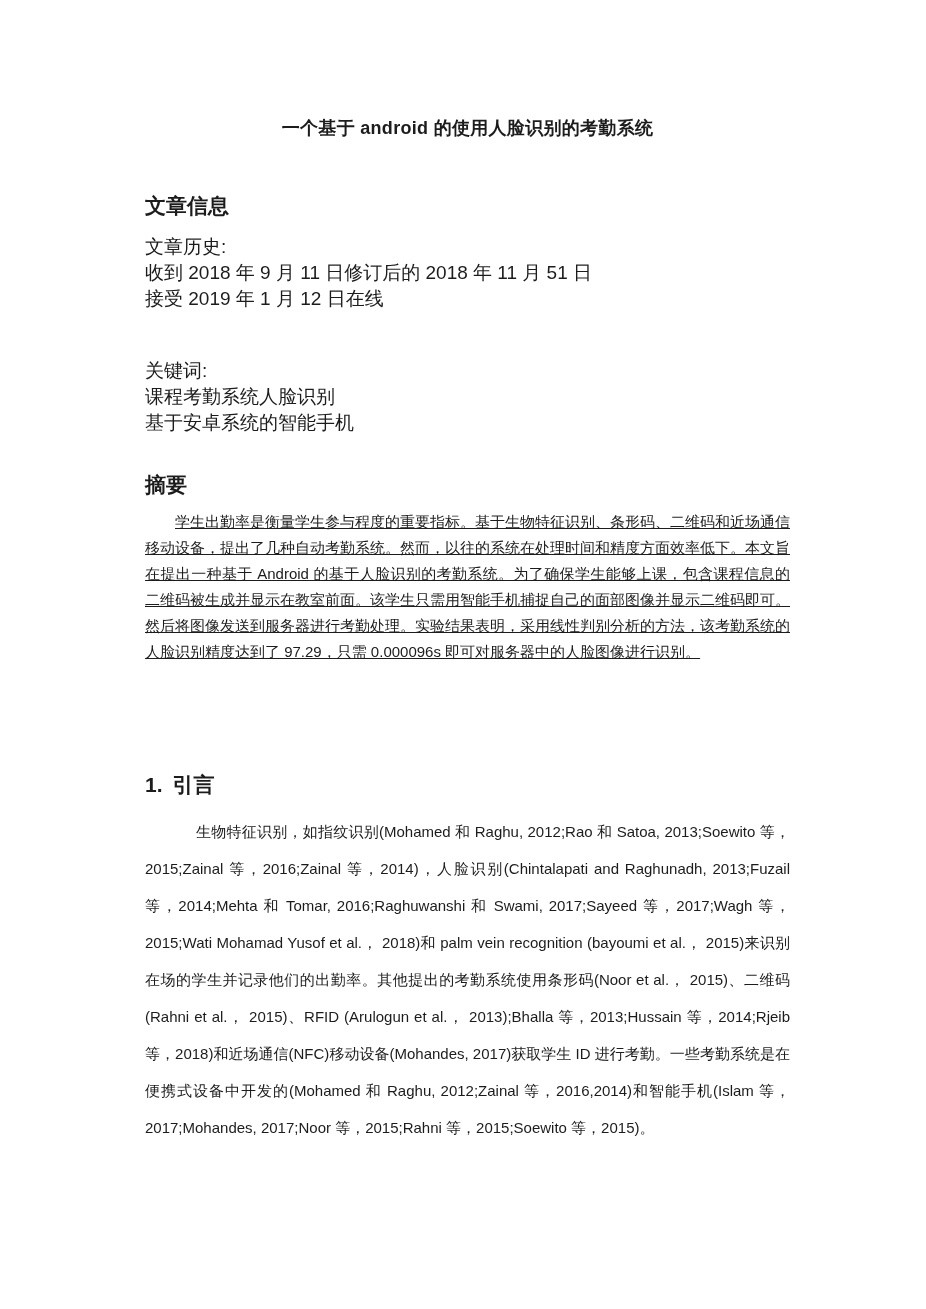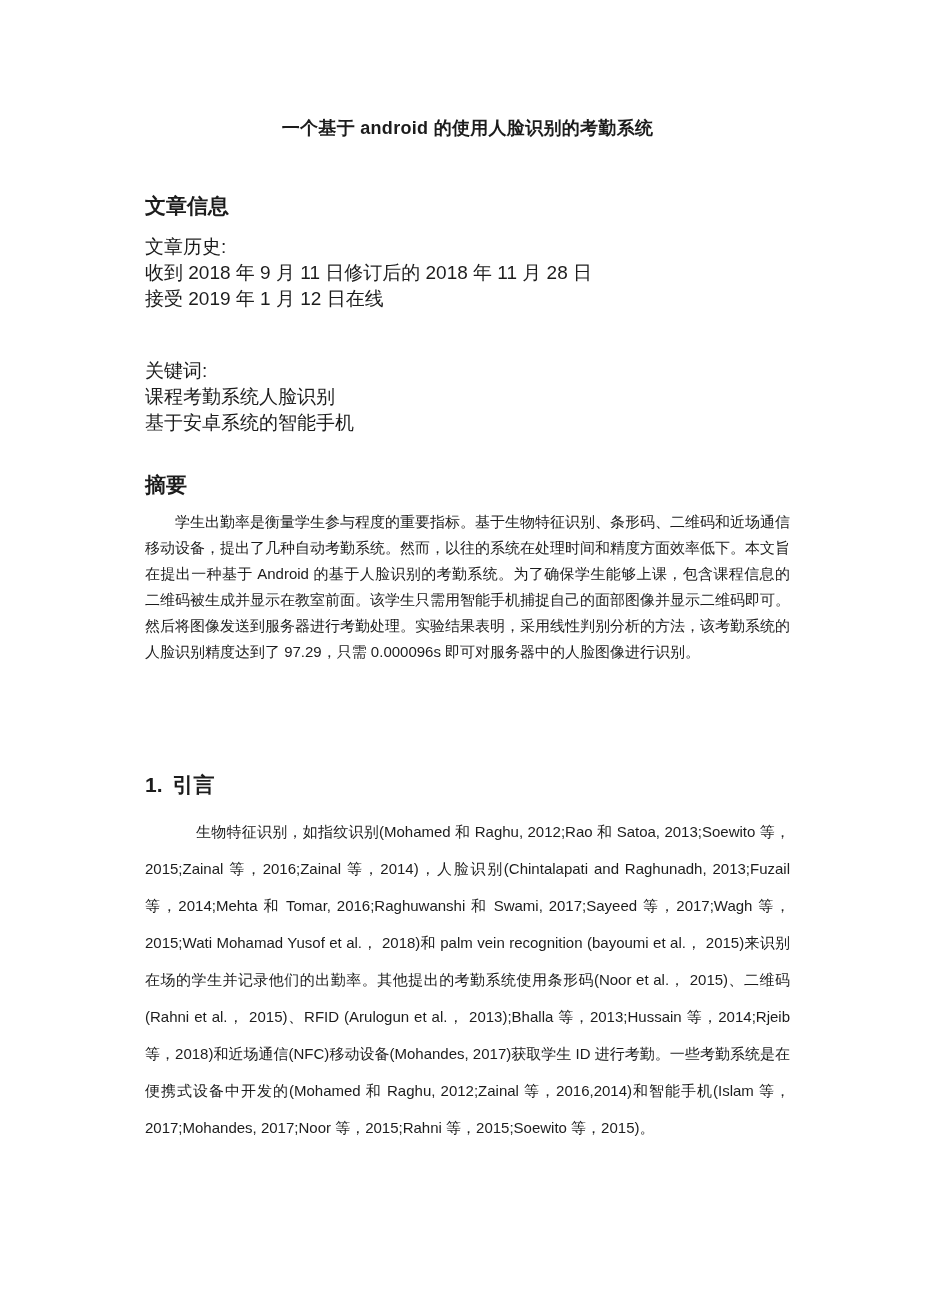--- a/index.html
+++ b/index.html
@@ -35,20 +35,21 @@
   }
   .keywords-block { margin-top: 46px; }
   .abstract-section { margin-top: 35px; }
   .abstract-section .section-heading { margin-bottom: 10px; }
   .abstract-body {
     margin: 0;
     font-size: 15px;
     line-height: 26px;
     text-align: justify;
     text-indent: 2em;
+    text-decoration: underline;
   }
   .intro-section { margin-top: 106px; }
   .intro-heading .heading-number { margin-right: 10px; }
   .intro-body {
     margin: 10px 0 0 0;
     font-size: 15px;
     line-height: 37px;
     text-align: justify;
     text-indent: 3.4em;
   }
@@ -56,21 +57,21 @@
 </head>
 <body>
 
 <div class="page">
 
   <h1 class="doc-title">一个基于 android 的使用人脸识别的考勤系统</h1>
 
   <section class="article-info-section">
     <h2 class="section-heading">文章信息</h2>
     <p class="meta-line">文章历史:</p>
-    <p class="meta-line">收到 2018 年 9 月 11 日修订后的 2018 年 11 月 28 日</p>
+    <p class="meta-line">收到 2018 年 9 月 11 日修订后的 2018 年 11 月 51 日</p>
     <p class="meta-line">接受 2019 年 1 月 12 日在线</p>
 
     <div class="keywords-block">
       <p class="meta-line">关键词:</p>
       <p class="meta-line">课程考勤系统人脸识别</p>
       <p class="meta-line">基于安卓系统的智能手机</p>
     </div>
   </section>
 
   <section class="abstract-section">

